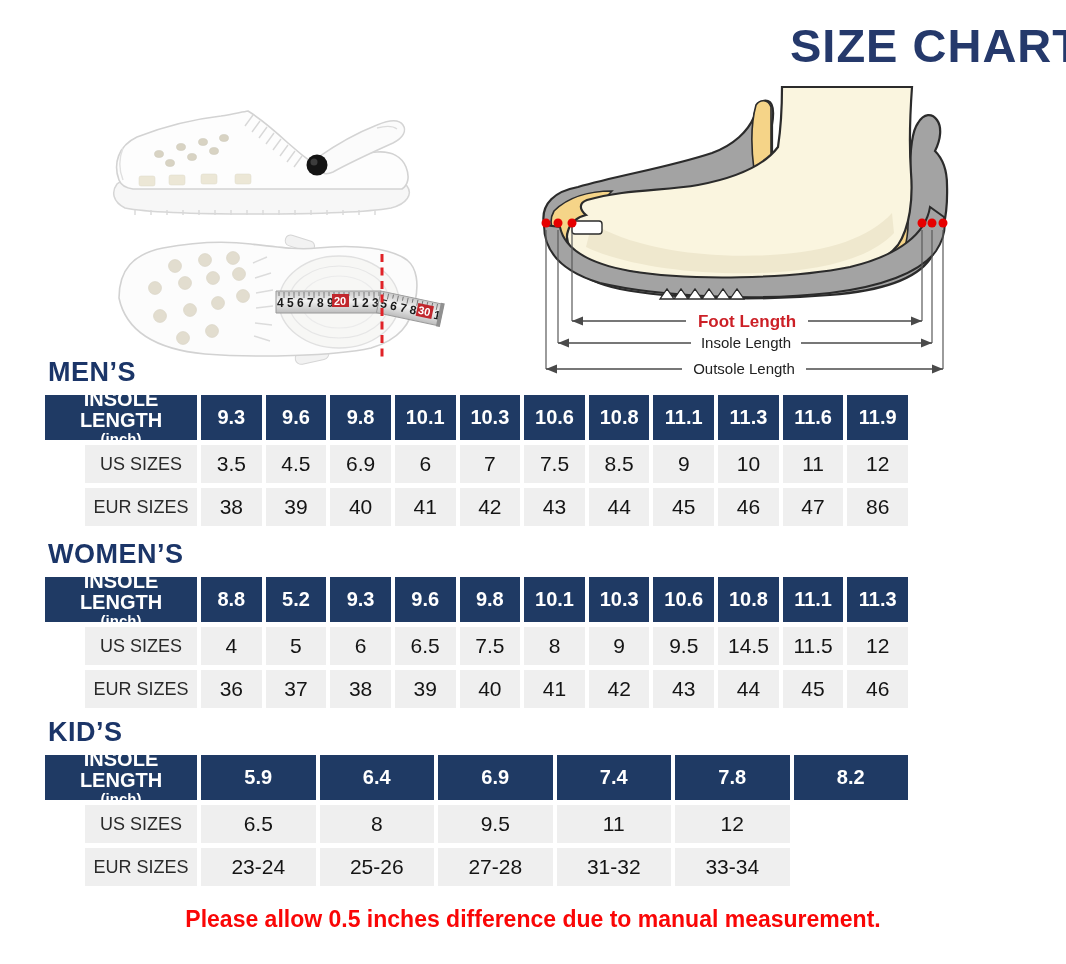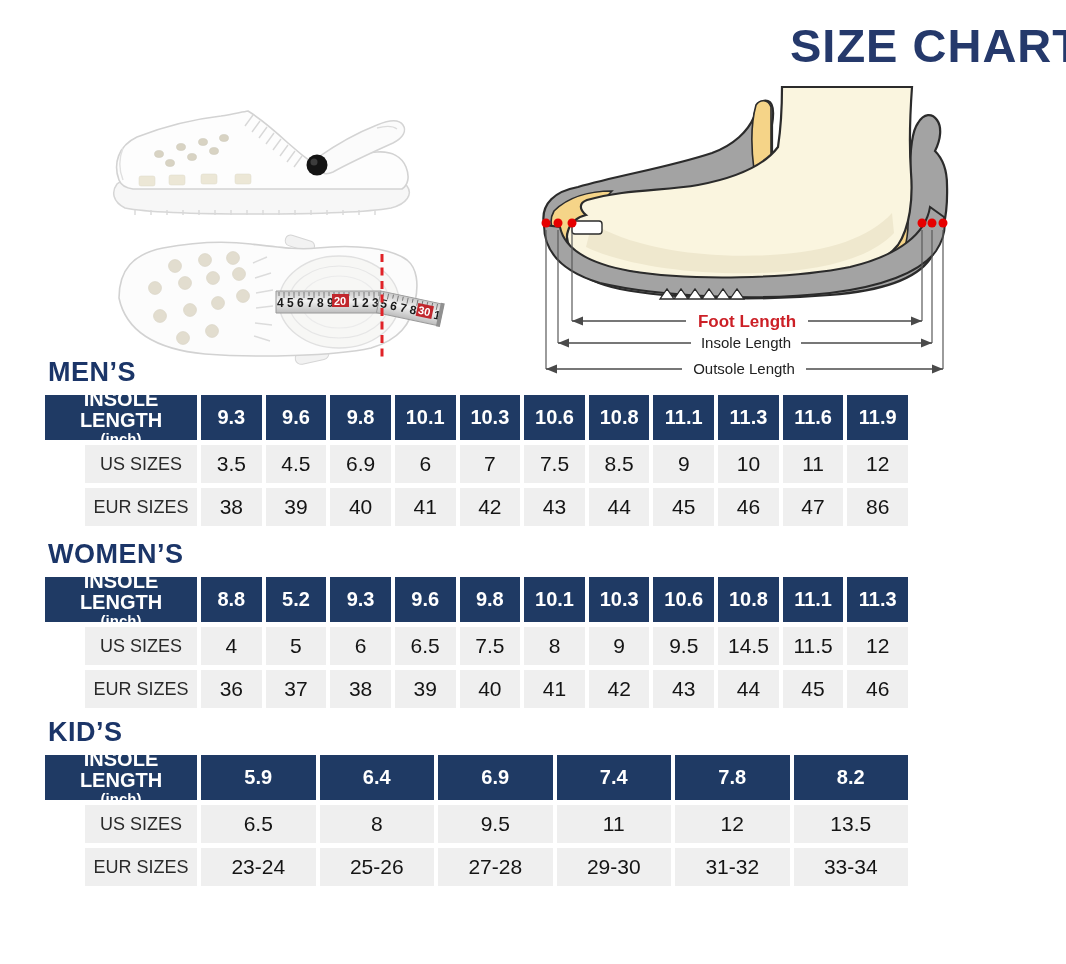--- a/index.html
+++ b/index.html
@@ -279,28 +279,27 @@
           <div class="tcell">7.8</div>
           <div class="tcell">8.2</div>
         </div>
       <div class="trow drow cols6">
         <div class="tcell label">US SIZES</div>
       <div class="tcell">6.5</div>
           <div class="tcell">8</div>
           <div class="tcell">9.5</div>
           <div class="tcell">11</div>
           <div class="tcell">12</div>
-          <div class="tcell">13.5</div>
         </div>
       <div class="trow drow cols6">
         <div class="tcell label">EUR SIZES</div>
       <div class="tcell">23-24</div>
           <div class="tcell">25-26</div>
           <div class="tcell">27-28</div>
-          <div class="tcell">29-30</div>
           <div class="tcell">31-32</div>
           <div class="tcell">33-34</div>
         </div>
     </div>
   </div>
 
+  <div class="footer">Please allow 0.5 inches difference due to manual measurement.</div>
 
 </div>
 
 </body></html>

